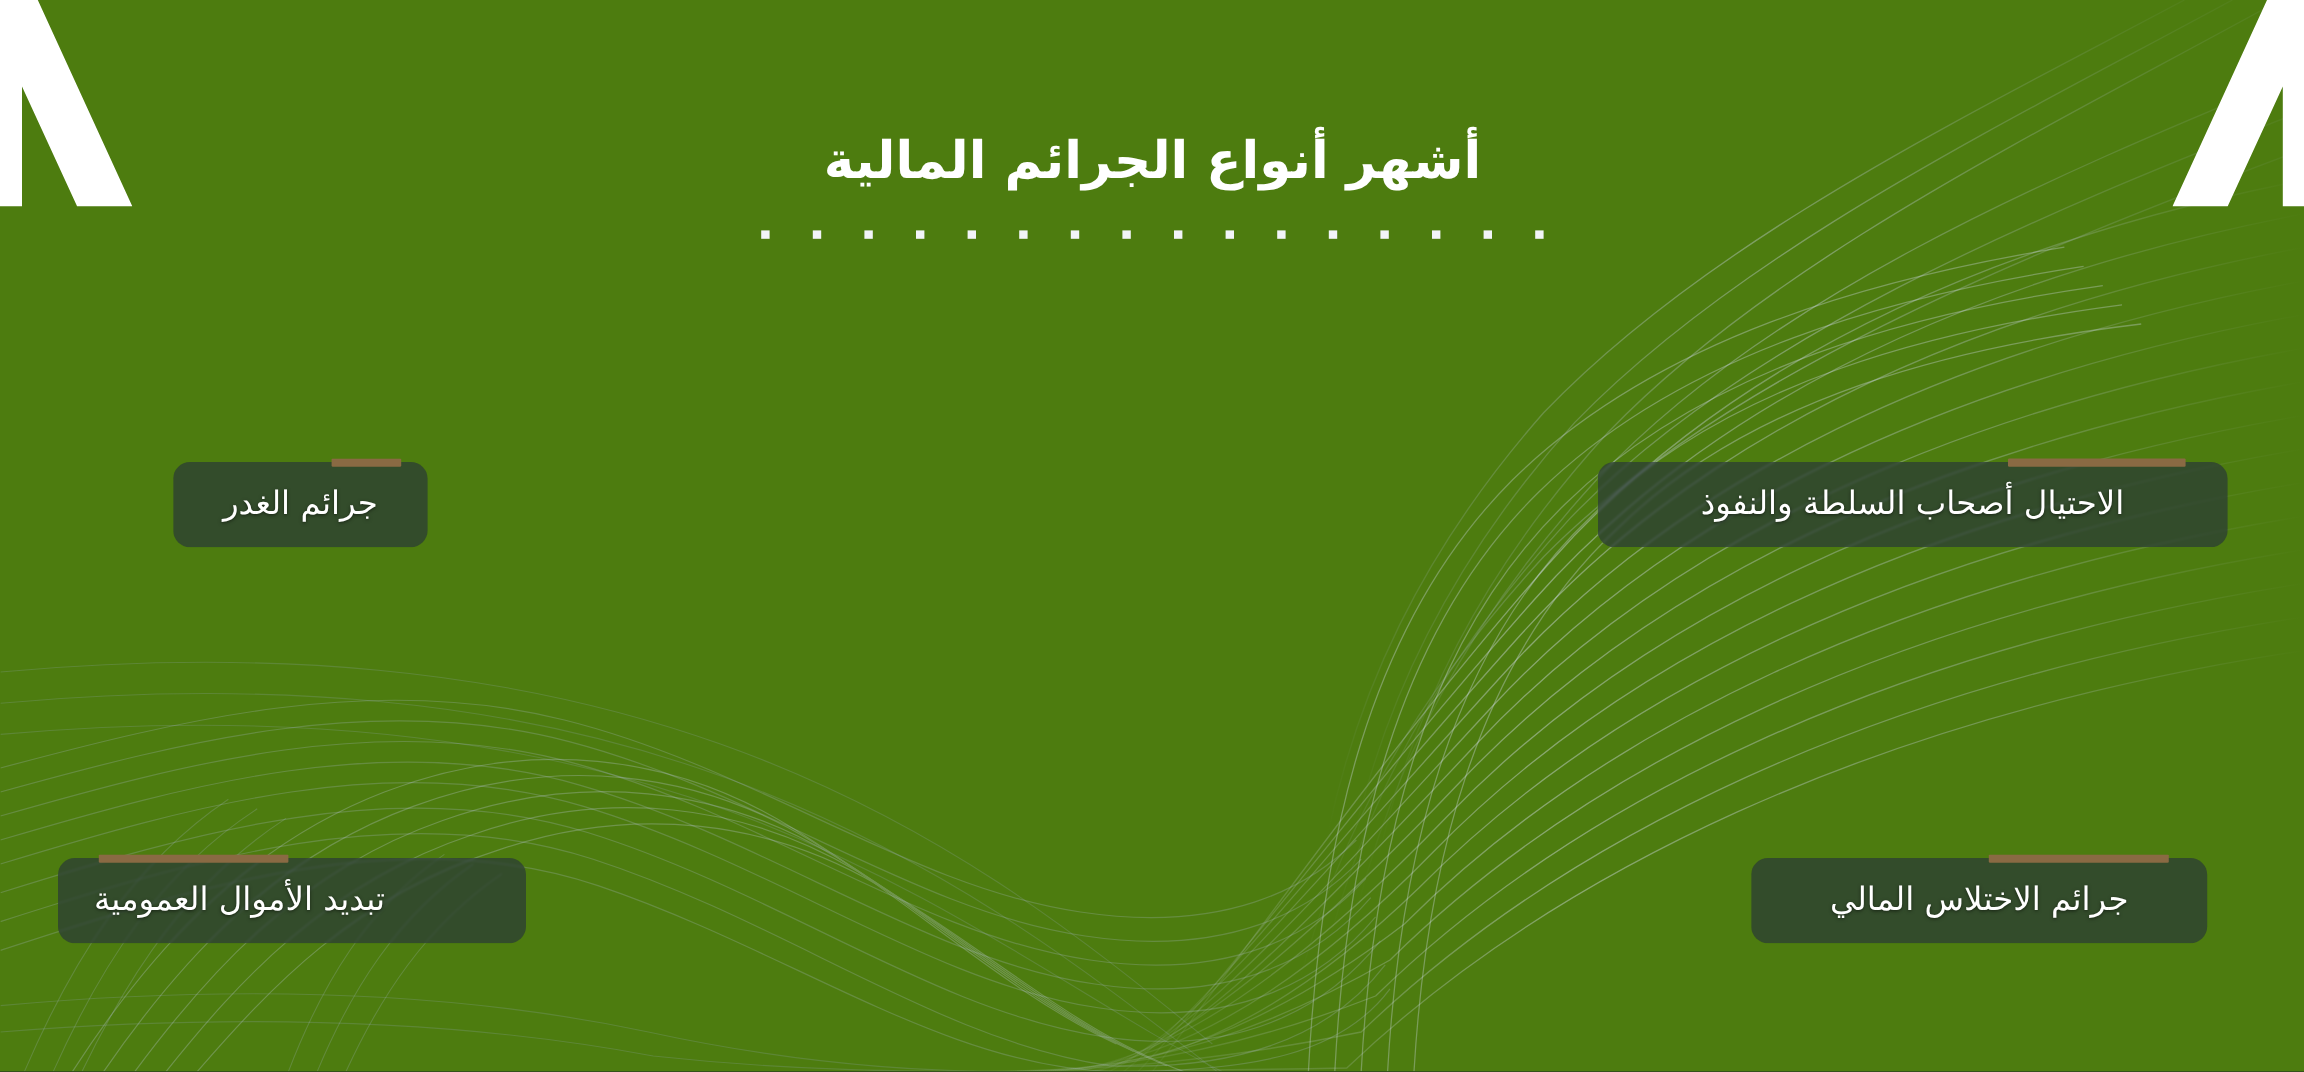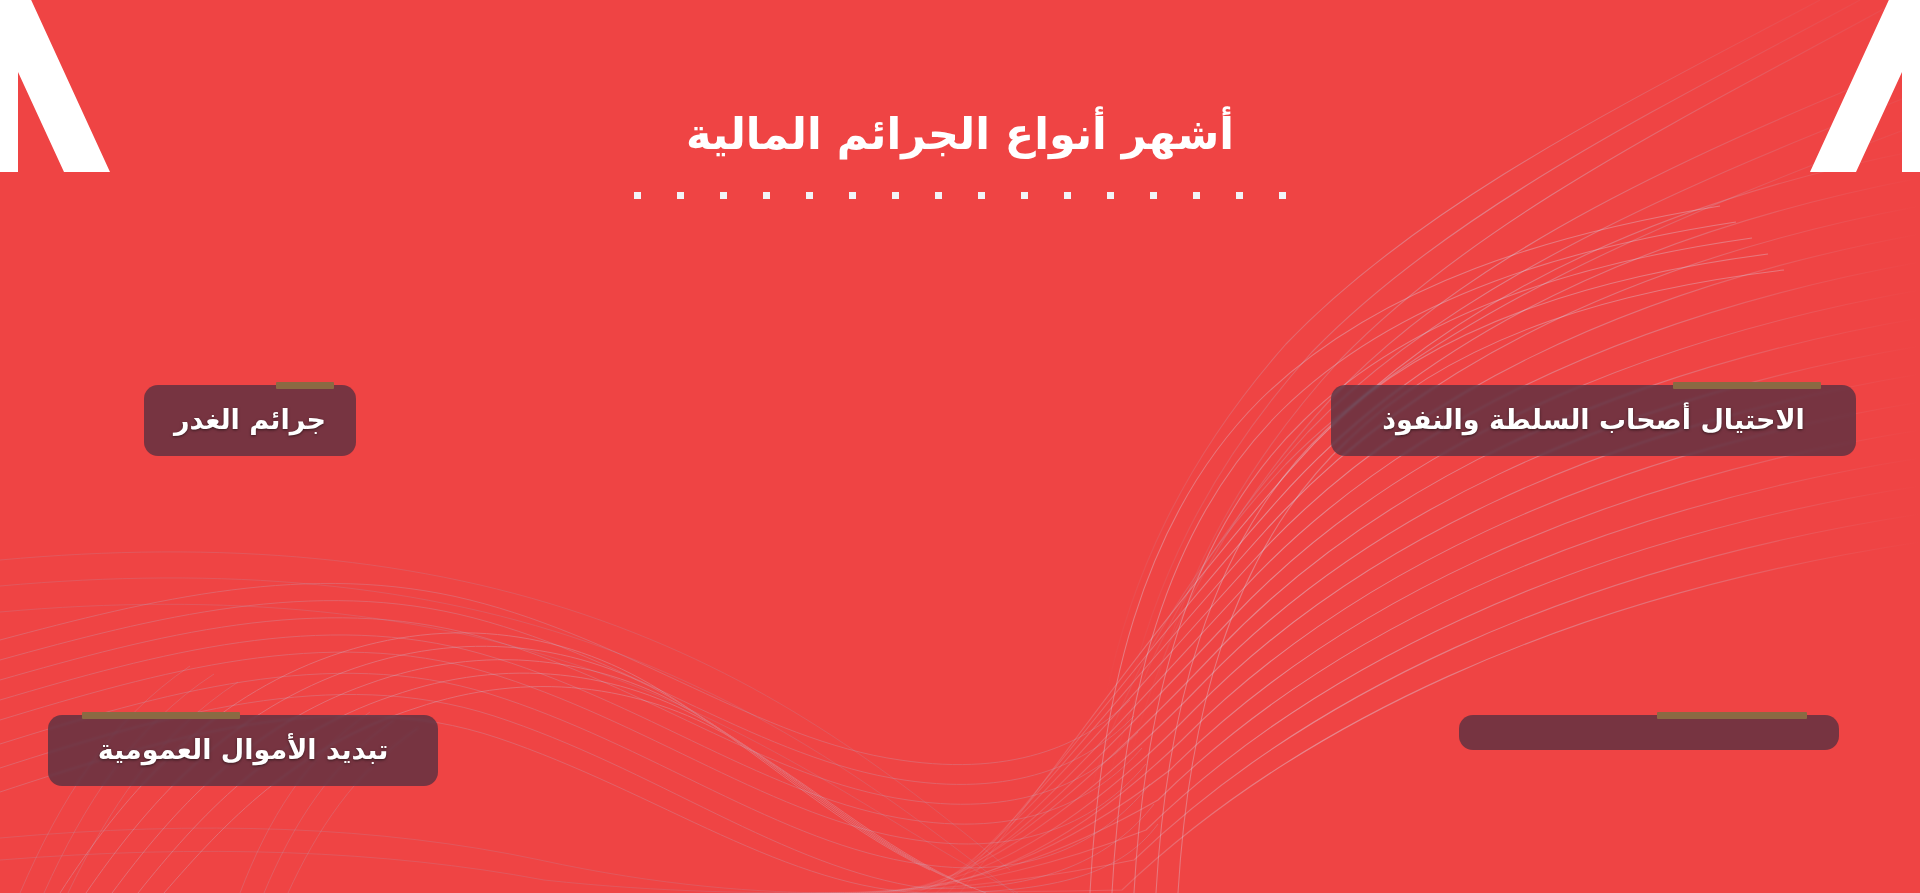--- a/index.html
+++ b/index.html
@@ -14,21 +14,21 @@
   body {
     background: #131b2e;
     font-family: "DejaVu Sans", "Liberation Sans", sans-serif;
     position: relative;
   }
 
   #slide {
     position: relative;
     width: 1920px;
     height: 893px;
-    background: #ef4444;
+    background: #4d7c0f;
     overflow: hidden;
   }
 
   
   #wave-art {
     position: absolute;
     inset: 0;
     width: 1920px;
     height: 893px;
     pointer-events: none;
@@ -96,37 +96,37 @@
     position: absolute;
     top: -3px;
     height: 7px;
     background: #8a6a43;
     border-radius: 1px;
   }
 
   .crime-card .card-label {
     color: #ffffff;
     font-size: 27px;
-    font-weight: 700;
+    font-weight: 400;
     line-height: 1.35;
     white-space: nowrap;
     text-shadow: 0 1px 3px rgba(0,0,0,0.55);
   }
 
   
   #card-0 { left: 144px;  top: 385px;  width: 212px; }
   #card-0 .card-bar { right: 22px; width: 58px; }
 
   #card-1 { left: 1331px; top: 385px;  width: 525px; }
   #card-1 .card-bar { right: 35px; width: 148px; }
 
   #card-2 { left: 574px;  top: 558px;  width: 762px; }
   #card-2 .card-bar { right: 224px; width: 320px; }
 
-  #card-3 { left: 48px;   top: 715px;  width: 390px; }
+  #card-3 { left: 48px;   top: 715px;  width: 390px; justify-content: flex-end; }
   #card-3 .card-bar { right: 198px; width: 158px; }
 
   #card-4 { left: 1459px; top: 715px;  width: 380px; }
   #card-4 .card-bar { right: 32px; width: 150px; }
 </style>
 </head>
 <body>
 
 <div id="slide">
 
@@ -265,15 +265,16 @@
   </div>
 
 
   <div id="card-3" class="crime-card">
     <span class="card-bar"></span>
     <span class="card-label">تبديد الأموال العمومية</span>
   </div>
 
   <div id="card-4" class="crime-card">
     <span class="card-bar"></span>
+    <span class="card-label">جرائم الاختلاس المالي</span>
   </div>
 
 </div>
 
 </body></html>

